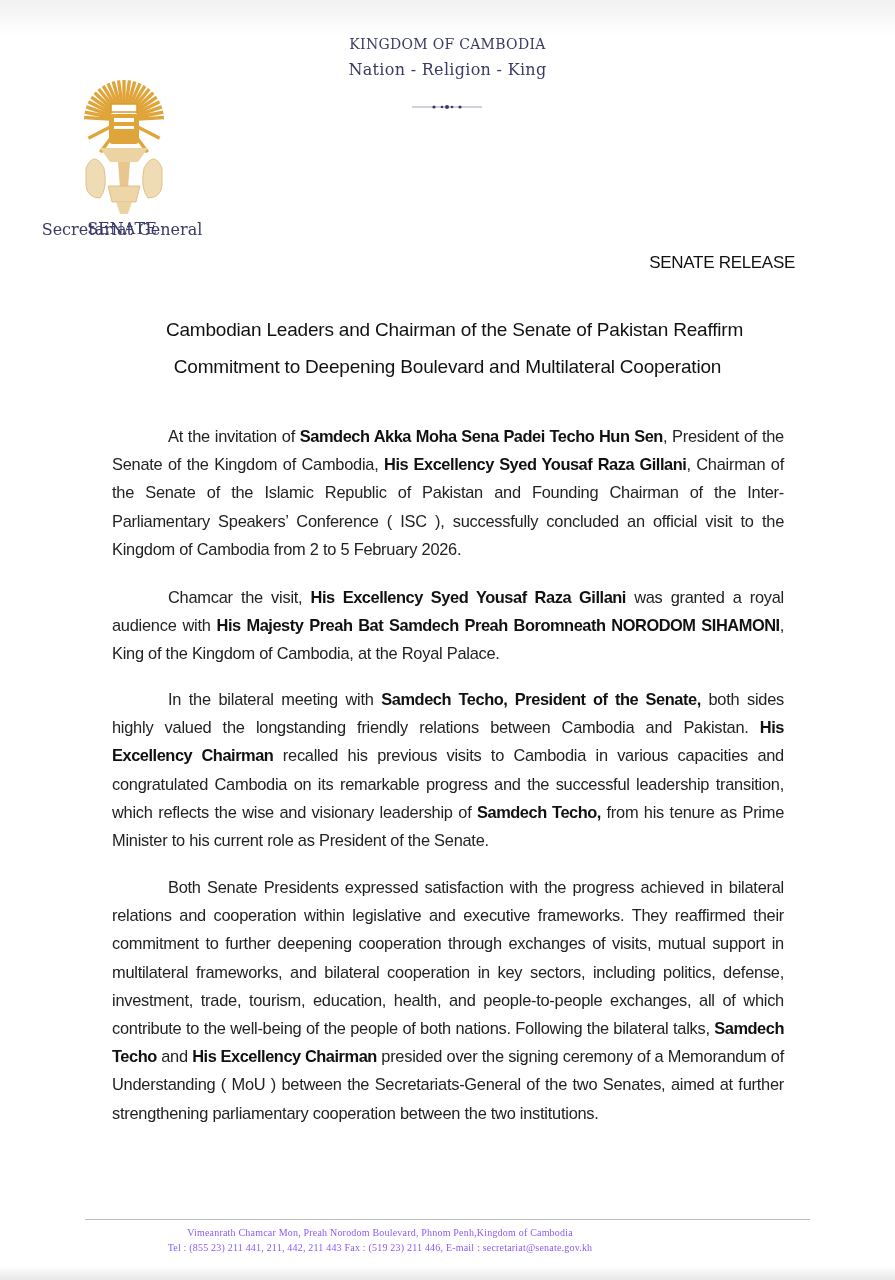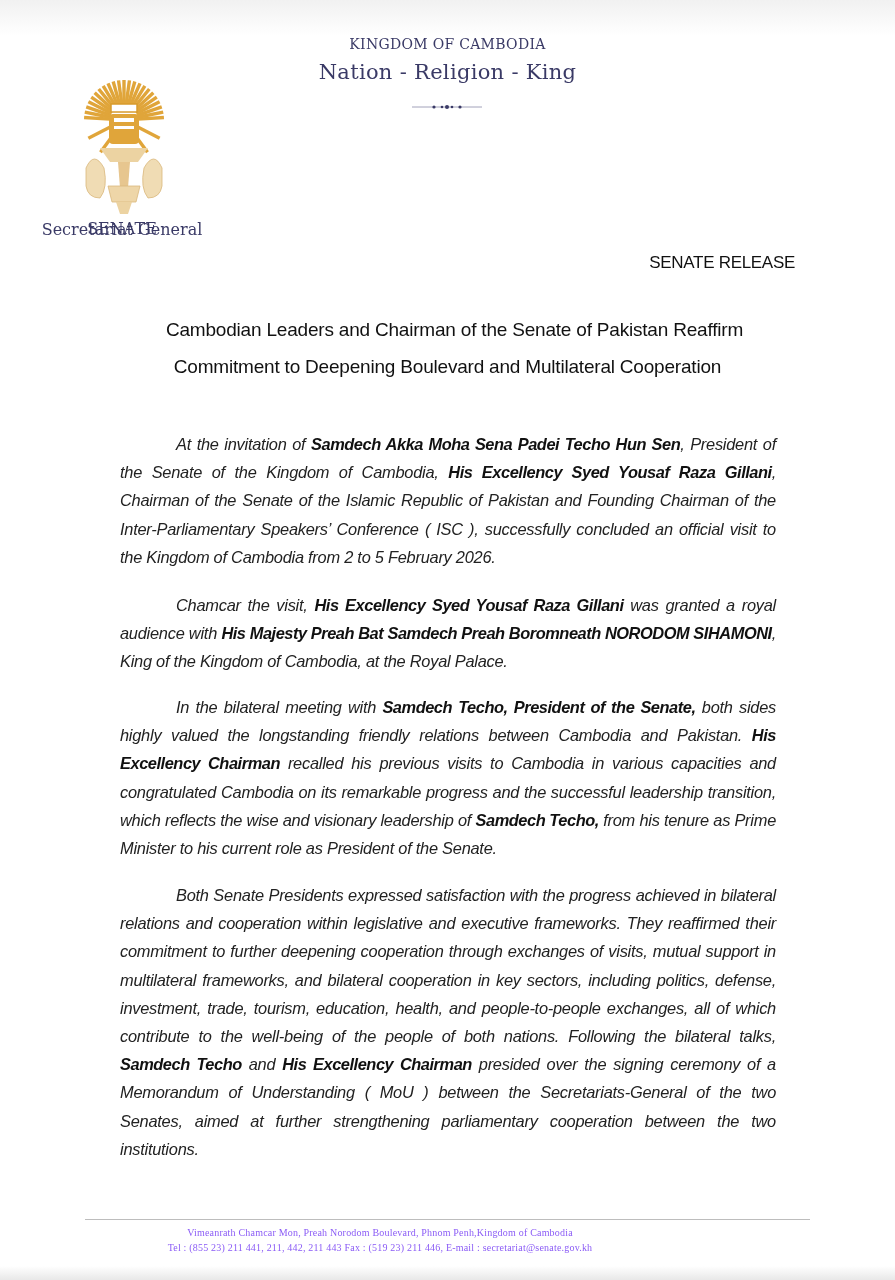--- a/index.html
+++ b/index.html
@@ -16,21 +16,21 @@
   }
   .bottom-fade {
     position: absolute; left: 0; bottom: 0; width: 895px; height: 14px;
     background: linear-gradient(#ffffff, #e8e8e8);
   }
   .kingdom {
     position: absolute; left: 0; width: 895px; text-align: center;
     font-family: "DejaVu Serif", serif; color: #3a3a66;
   }
   .kingdom.l1 { top: 36px; font-size: 14px; letter-spacing: 0.3px; }
-  .kingdom.l2 { top: 60px; font-size: 21px; letter-spacing: 0.3px; }
+  .kingdom.l2 { top: 60px; font-size: 16px; letter-spacing: 0.3px; }
   .ornament {
     position: absolute; left: 412px; top: 104px; width: 70px; height: 6px;
   }
   .logo {
     position: absolute; left: 78px; top: 58px; width: 92px; height: 160px;
   }
   .senate {
     position: absolute; left: 0; width: 244px; text-align: center;
     font-family: "DejaVu Serif", serif; color: #3a3a66;
   }
@@ -44,21 +44,21 @@
     position: absolute; left: 0; width: 895px; text-align: center;
     font-size: 19px; font-weight: normal; color: #111; letter-spacing: -0.2px;
   }
   .title.l1 { top: 319px; margin-left: 7px; }
   .title.l2 { top: 356px; }
   .body {
     position: absolute; left: 104px; width: 688px;
     font-size: 16.4px; line-height: 28.2px; color: #222;
     text-align: justify; letter-spacing: -0.25px;
   }
-  .body p { margin: 16px; text-indent: 56px; font-style: italic; }
+  .body p { margin: 8px; text-indent: 56px; }
   .body b { font-weight: bold; color: #111; letter-spacing: -0.45px; }
   #p1 { top: 414px; }
   #p2 { top: 575px; }
   #p3 { top: 677px; }
   #p4 { top: 865px; }
   .footer-rule {
     position: absolute; left: 85px; top: 1219px; width: 725px; height: 1px;
     background: #bdbdbd;
   }
   .footer {

